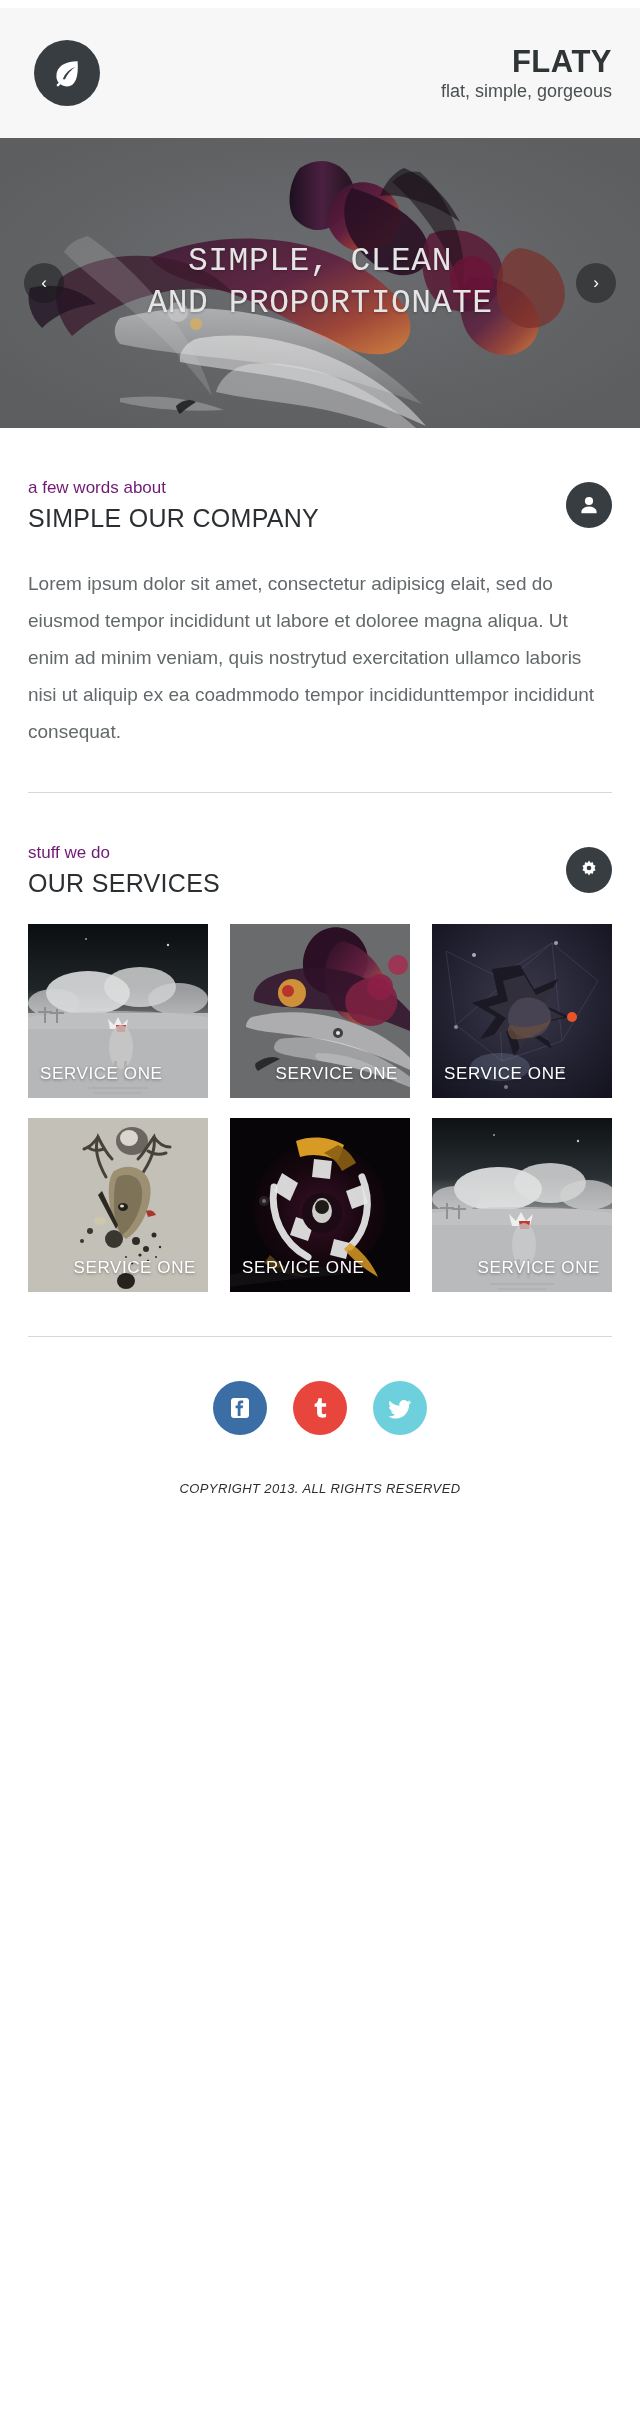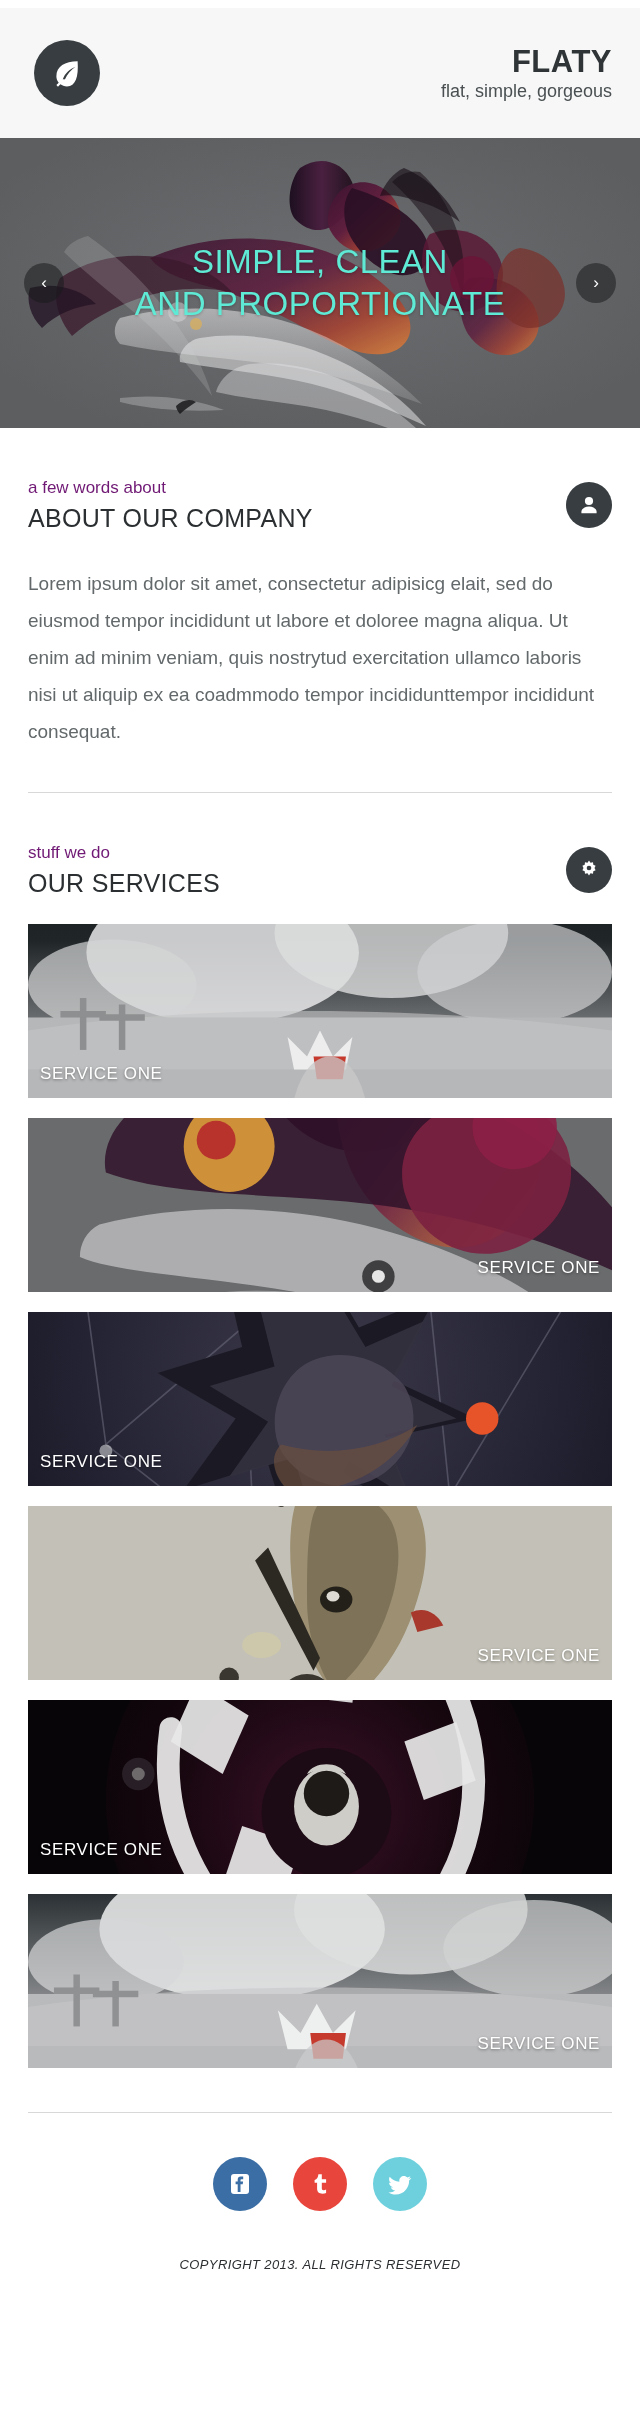--- a/index.html
+++ b/index.html
@@ -50,27 +50,28 @@
     background: #636466;
     overflow: hidden;
   }
   .hero-art { position: absolute; inset: 0; }
   .hero-title {
     position: absolute;
     left: 0; right: 0;
     top: 50%;
     transform: translateY(-50%);
     text-align: center;
-    color: #5eead4;
+    color: #e5e5e5;
     font-size: 33px;
     line-height: 1.28;
     letter-spacing: 0.5px;
     padding: 0 14px;
     text-shadow: 0 1px 3px rgba(0,0,0,0.25);
     white-space: pre-line;
+    font-family: Liberation Mono, monospace;
   }
   .hero-nav {
     position: absolute;
     top: 50%;
     transform: translateY(-50%);
     width: 40px; height: 40px;
     border-radius: 50%;
     background: rgba(25,27,29,0.55);
     color: #fff;
     display: flex; align-items: center; justify-content: center;
@@ -119,21 +120,21 @@
   .divider {
     height: 1px;
     background: #d8d8d8;
     margin-top: 42px;
   }
 
   
   .grid {
     margin-top: 26px;
     display: grid;
-    grid-template-columns: 1fr;
+    grid-template-columns: 1fr 1fr 1fr;
     gap: 20px 22px;
   }
   .card {
     position: relative;
     height: 174px;
     overflow: hidden;
     background: #5f6062;
     cursor: pointer;
   }
   .card-art { position: absolute; inset: 0; }
@@ -247,21 +248,21 @@
     <div class="hero-nav prev">‹</div>
     <div class="hero-nav next">›</div>
   </div>
 
   <div class="content">
 
     <div class="section">
       <div class="sec-head">
         <div>
           <div class="sec-eyebrow">a few words about</div>
-          <div class="sec-title">ABOUT OUR COMPANY</div>
+          <div class="sec-title">SIMPLE OUR COMPANY</div>
         </div>
         <div class="sec-icon">
           <svg viewBox="0 0 24 24" fill="#ffffff">
             <circle cx="12" cy="8" r="4.1"></circle>
             <path d="M12 13.4c-4.3 0-7.6 2.4-7.6 5.4v1.4h15.2v-1.4c0-3-3.3-5.4-7.6-5.4z"></path>
           </svg>
         </div>
       </div>
       <p class="about-body">Lorem ipsum dolor sit amet, consectetur adipisicg elait, sed do eiusmod tempor incididunt ut labore et doloree magna aliqua. Ut enim ad minim veniam, quis nostrytud exercitation ullamco laboris nisi ut aliquip ex ea coadmmodo tempor incididunttempor incididunt consequat.</p>
       <div class="divider"></div>

